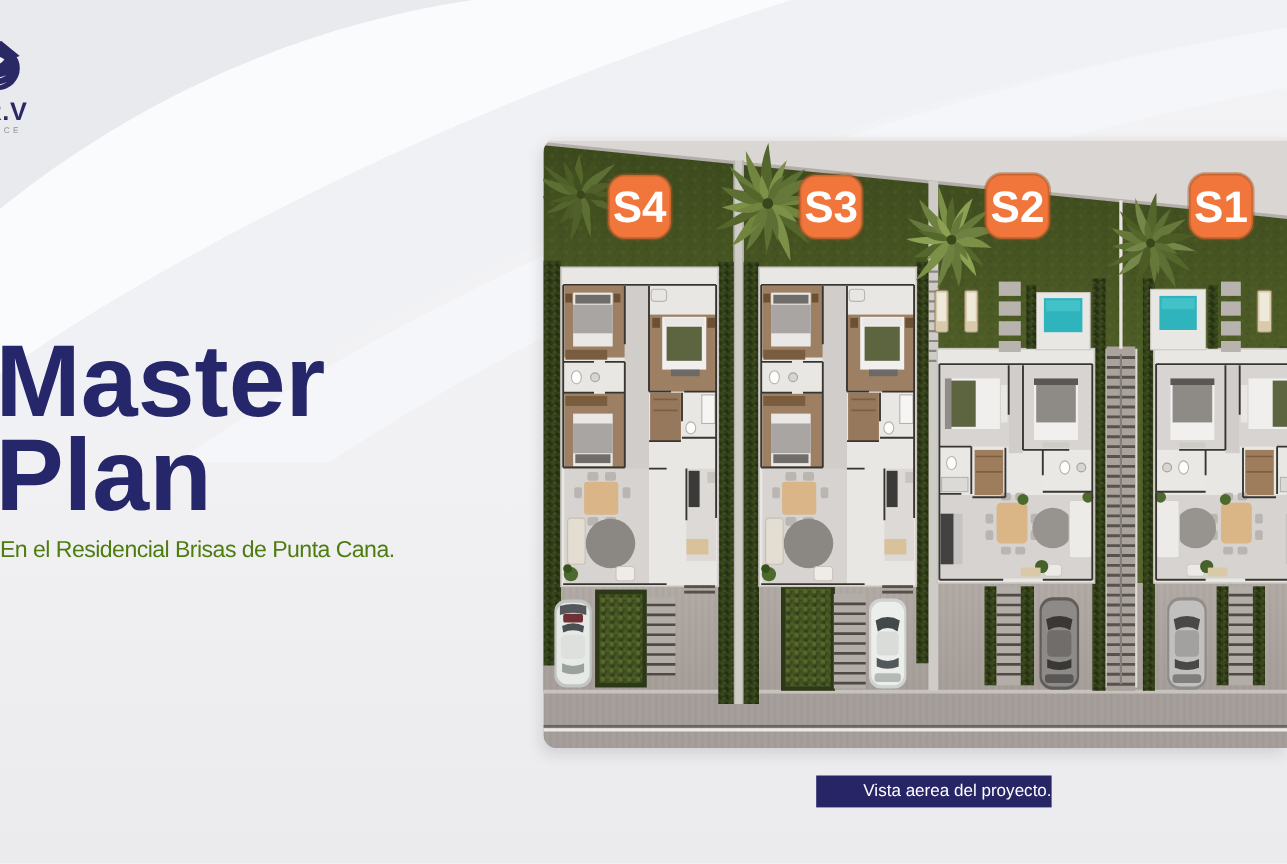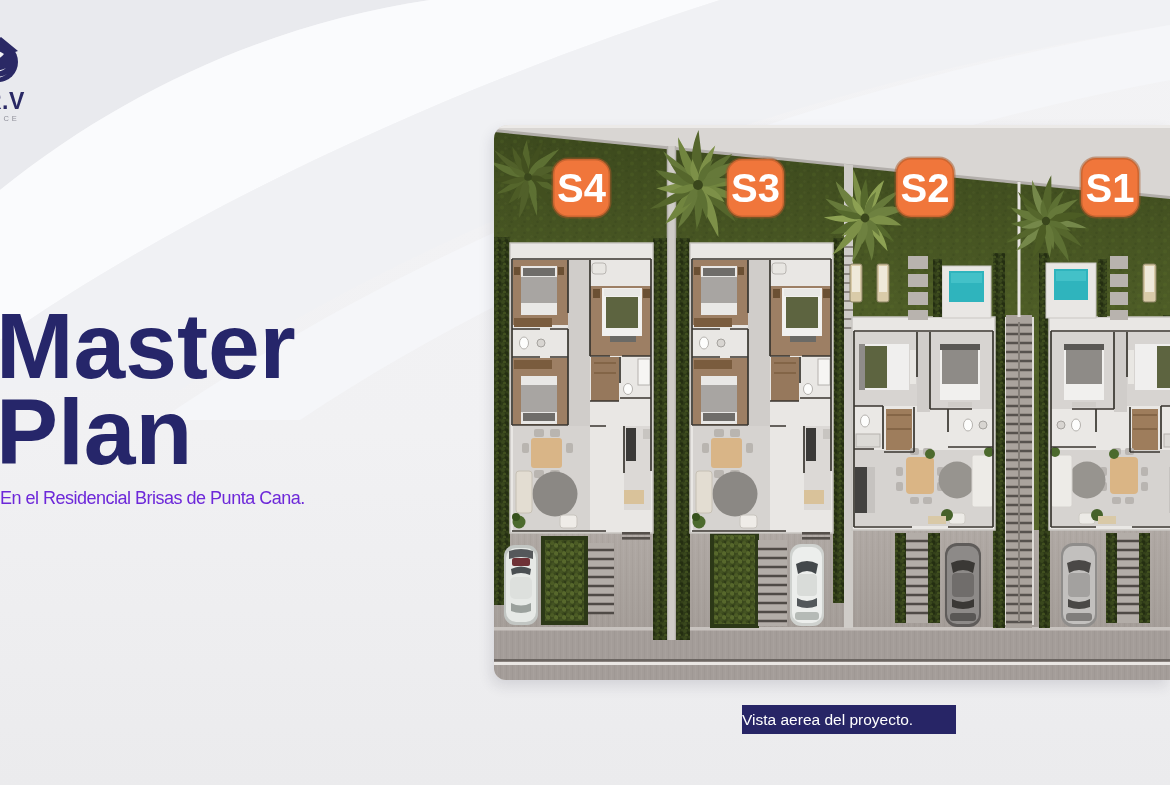--- a/index.html
+++ b/index.html
@@ -2,25 +2,25 @@
 <html><head>
 <meta charset="utf-8">
 <style>
   html,body{margin:0;padding:0;}
   body{width:1170px;height:785px;overflow:hidden;position:relative;
        font-family:"Liberation Sans", sans-serif;background:#f1f1f3;}
   #bg{position:absolute;left:0;top:0;}
   #logo{position:absolute;left:-26px;top:36px;width:80px;height:90px;}
   #title{position:absolute;left:-4px;top:303px;color:#26266a;font-weight:bold;
          font-size:93px;line-height:86px;letter-spacing:0px;}
-  #subtitle{position:absolute;left:0px;top:488px;color:#6d28d9;font-size:18px;letter-spacing:-0.5px;}
+  #subtitle{position:absolute;left:0px;top:488px;color:#4d7c0f;font-size:21px;letter-spacing:-0.5px;}
   #plan{position:absolute;left:494px;top:125px;width:676px;height:555px;filter:blur(0.5px);
         border-radius:14px 0 0 12px;overflow:hidden;box-shadow:-3px 6px 13px rgba(50,50,70,0.13);}
   #btn{position:absolute;left:742px;top:705px;width:214px;height:29px;background:#272566;
-       color:#fff;font-size:15.5px;text-align:left;line-height:29px;}
+       color:#fff;font-size:15.5px;text-align:right;line-height:29px;}
 </style>
 </head>
 <body>
 <svg id="bg" width="1170" height="785" viewBox="0 0 1170 785">
   <defs>
     <linearGradient id="bgg" x1="0" y1="0" x2="0" y2="1">
       <stop offset="0" stop-color="#f3f3f5"></stop>
       <stop offset="0.55" stop-color="#f1f1f3"></stop>
       <stop offset="1" stop-color="#ebebed"></stop>
     </linearGradient>

